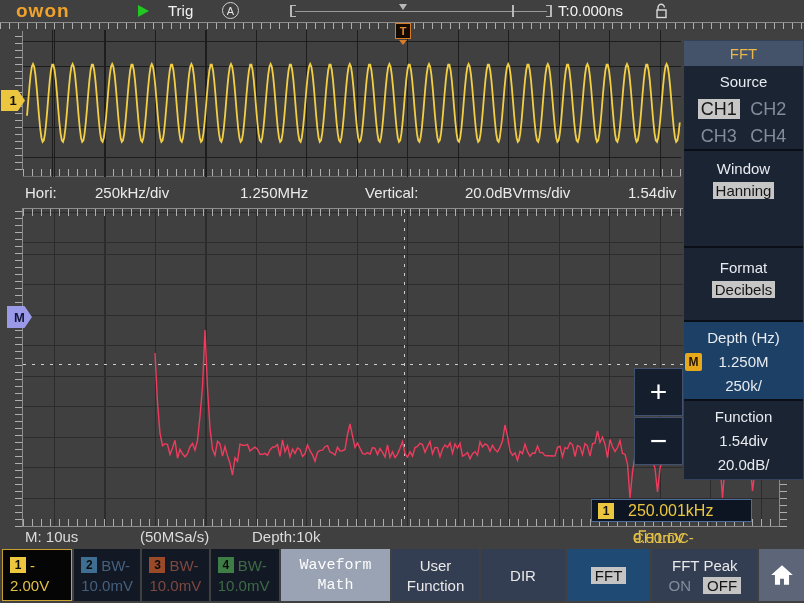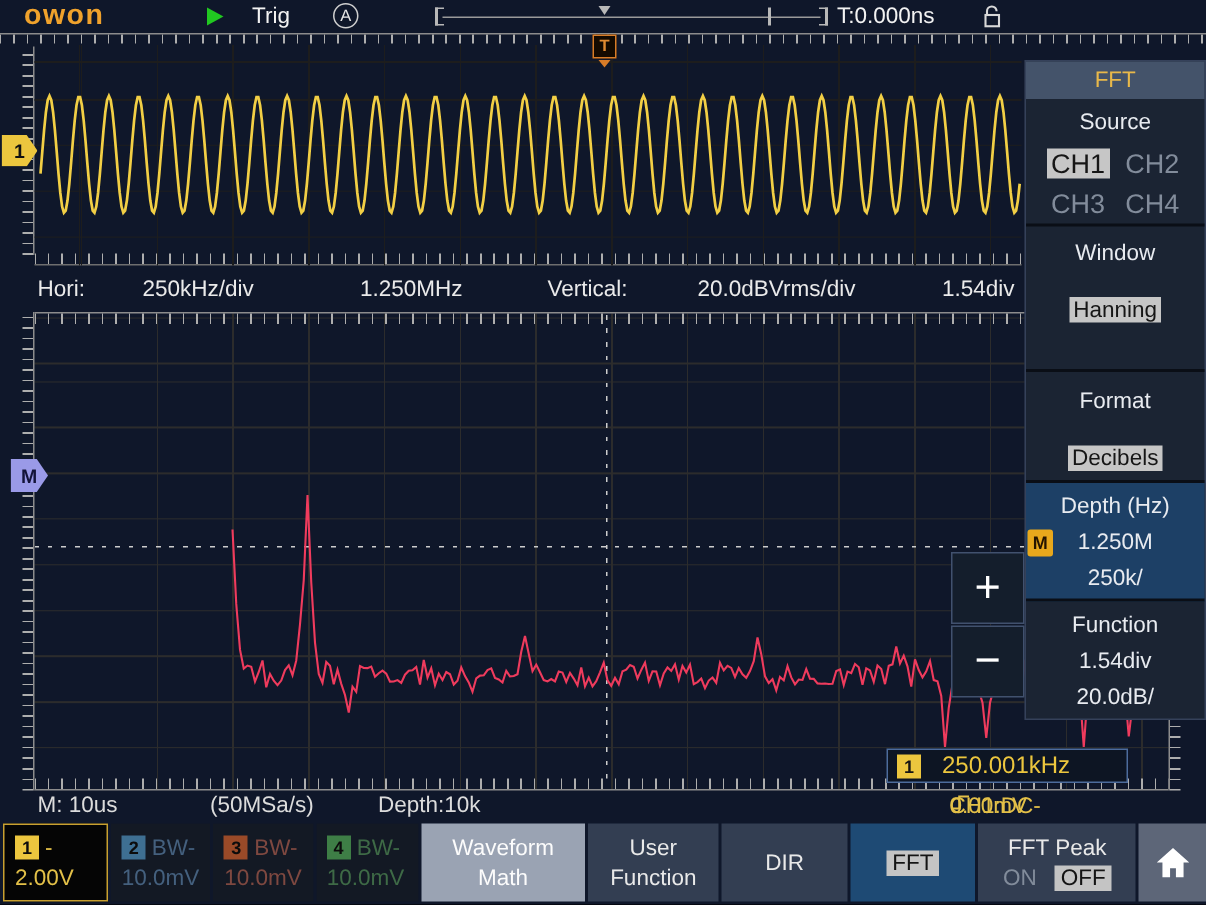--- a/index.html
+++ b/index.html
@@ -1,19 +1,19 @@
 <!DOCTYPE html>
 <html><head>
 <meta charset="utf-8">
 <style>
   * { margin:0; padding:0; box-sizing:border-box; }
   html,body { background:#000; }
   body { font-family:"Liberation Sans", sans-serif; }
   #scope {
-    position:relative; width:804px; height:603px; background:#0f172a;
+    position:relative; width:804px; height:603px; background:#404040;
     overflow:hidden; color:#e6e6e6; font-size:15px;
   }
   .abs { position:absolute; }
 
   
   #top-bar { left:0; top:0; width:804px; height:22px; }
   #logo { left:16px; top:0px; font-size:19px; font-weight:800; letter-spacing:1px; color:#f0a22c; line-height:22px; }
   #play-icon { left:138px; top:5px; width:0; height:0; border-left:11px solid #21c821; border-top:6px solid transparent; border-bottom:6px solid transparent; }
   #trig-label { left:168px; top:2px; color:#f2f2f2; }
   #auto-badge { left:222px; top:2px; width:17px; height:17px; border:1px solid #cfcfcf; border-radius:50%; color:#e6e6e6; font-size:11px; display:flex; align-items:center; justify-content:center; }
@@ -77,40 +77,40 @@
   #side-panel { left:683px; top:40px; width:121px; height:440px; background:#1b2433; border:1px solid #35415a; z-index:5; display:flex; flex-direction:column; }
   #panel-header { height:26px; background:#44536a; color:#e8b84a; display:flex; align-items:center; justify-content:center; font-size:15px; }
   .panel-section { border-bottom:2px solid #0a0e16; text-align:center; color:#e8ebf0; }
   .panel-section:last-child { border-bottom:none; }
   #sec-source { height:89px; padding-top:7px; }
   #src-grid { display:grid; grid-template-columns:1fr 1fr; row-gap:6px; margin-top:9px; padding:0 10px; }
   .src-opt { color:#828c9b; font-size:18px; }
   .sel-chip { background:#c6c6c6; color:#161616; padding:0 3px; }
   #sec-window { height:102px; padding-top:9px; }
   #sec-format { height:77px; padding-top:11px; }
-  .chip-row { margin-top:21px; }
+  .chip-row { margin-top:5px; }
   #sec-hori { height:82px; background:#1d4066; padding-top:7px; position:relative; }
   #sec-vertical { height:82px; padding-top:7px; }
   .panel-val { margin-top:7px; }
   #m-chip { position:absolute; left:1px; top:31px; width:17px; height:18px; background:#e8a81c; color:#241400; font-weight:bold; font-size:12px; display:flex; align-items:center; justify-content:center; border-radius:2px; }
 
   
   #status-bar { left:0; top:527px; width:804px; height:20px; color:#dcdcdc; }
   #status-bar span { position:absolute; top:1px; white-space:nowrap; }
   #trig-status { color:#e3c048; display:flex; align-items:center; gap:2px; }
 
   
   #bottom-menu { left:0; top:547px; width:804px; height:56px; display:flex; gap:2px; padding:2px 0 2px 2px; }
   .menu-cell { height:52px; display:flex; flex-direction:column; align-items:center; justify-content:center; gap:3px; font-size:15px; }
   .ch-cell { background:#131924; align-items:flex-start; padding-left:7px; }
   .ch-line { display:flex; align-items:center; gap:4px; }
   .ch-badge { width:16px; height:16px; font-size:12px; font-weight:bold; display:flex; align-items:center; justify-content:center; color:#0c0c0c; }
   #cell-ch1 { width:72px; background:#050505; border:1px solid #c8a030; }
   #cell-ch2 { width:68px; } #cell-ch3 { width:68px; } #cell-ch4 { width:70px; }
-  #cell-wm { width:112px; background:#9aa3b3; color:#fcfcfc; }
+  #cell-wm { width:112px; background:#9aa3b3; color:#fcfcfc;font-family:Liberation Mono, monospace; }
   #cell-uf { width:90px; background:#333e52; color:#e9e9e9; }
   #cell-dir { width:86px; background:#333e52; color:#e9e9e9; }
   #cell-fft { width:86px; background:#1e4a74; }
   #cell-peak { width:108px; background:#333e52; color:#e9e9e9; }
   #cell-home { width:46px; background:#5d6678; }
   .hl-chip { background:#c4c4c4; color:#141414; padding:0 4px; }
   .dim { color:#828c9b; }
 </style>
 </head>
 <body>

